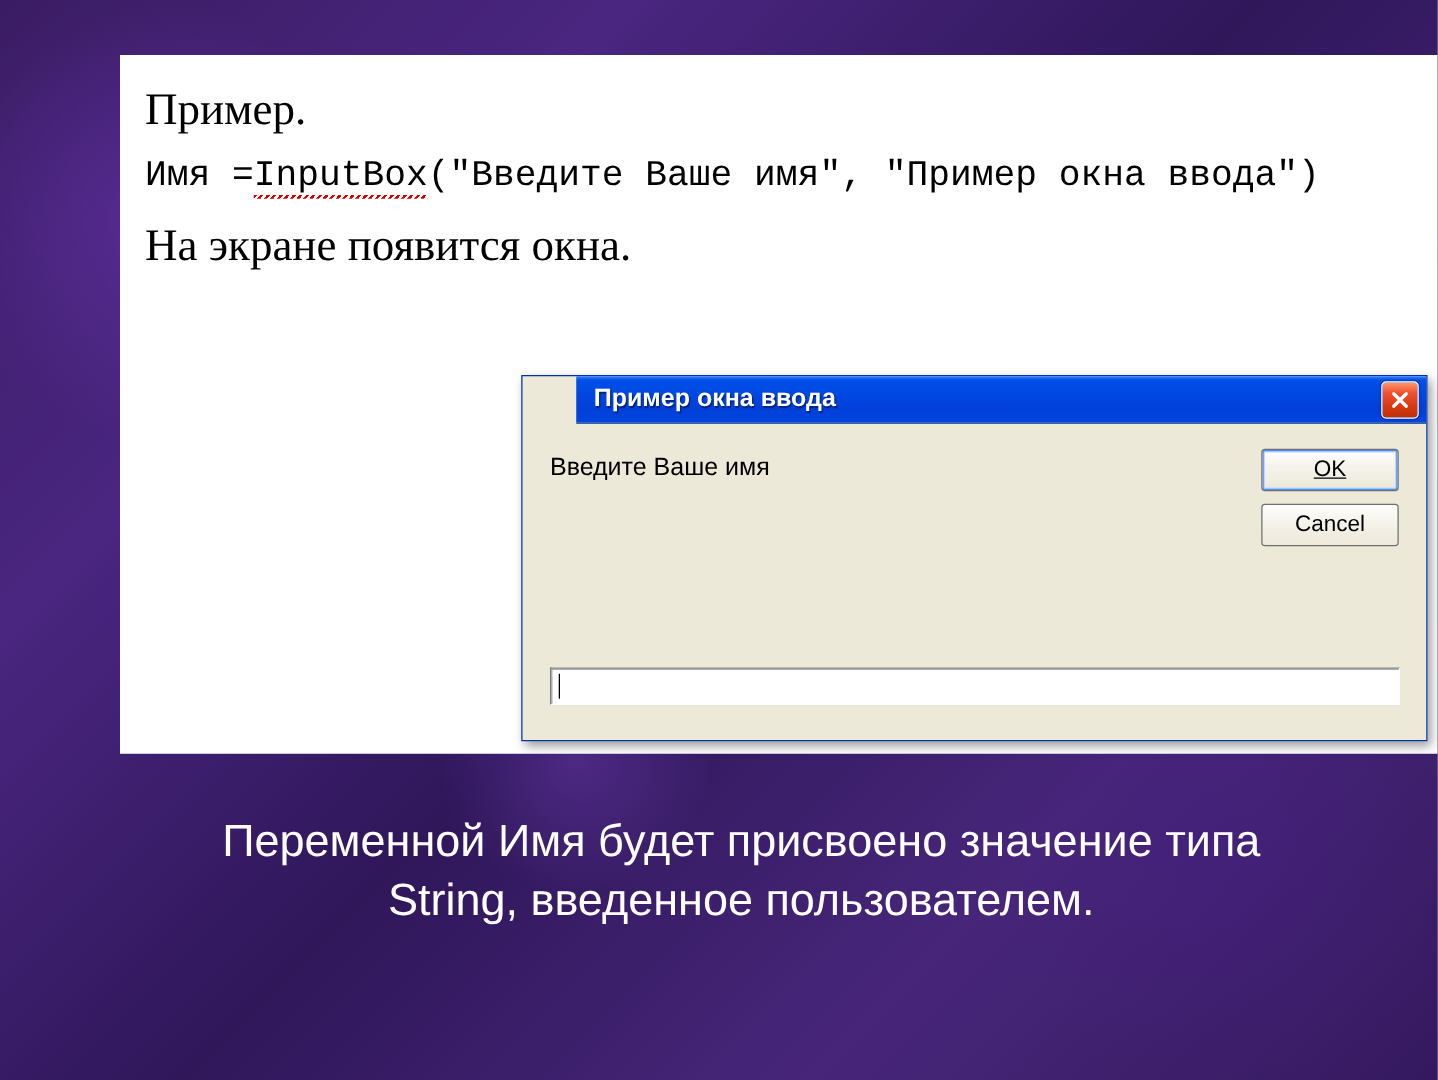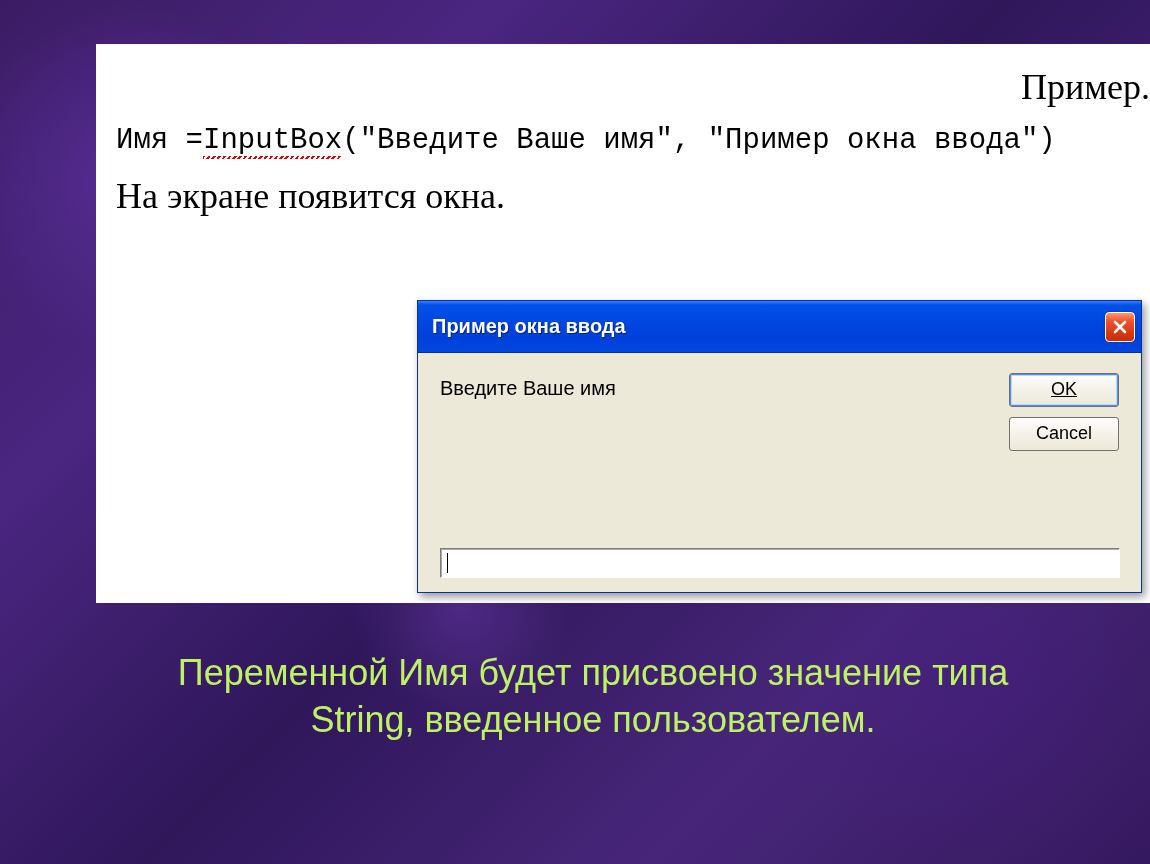--- a/index.html
+++ b/index.html
@@ -24,21 +24,20 @@
     top: 44px;
     width: 1054px;
     height: 559px;
     background: #ffffff;
   }
   .doc-heading {
     font-family: "Times New Roman", serif;
     font-size: 36px;
     color: #000;
     margin: 22px 0 16px 20px;
-    text-align: right;
   }
   .code-line {
     font-family: "Courier New", monospace;
     font-size: 29px;
     color: #000;
     margin: 0 0 18px 20px;
     white-space: nowrap;
   }
   .code-line .kw {
     position: relative;
@@ -65,28 +64,29 @@
     left: 321px;
     top: 256px;
     width: 725px;
     height: 293px;
     border: 1px solid #0033aa;
     box-shadow: 3px 4px 8px rgba(0,0,0,0.4);
     background: #ece9d8;
     font-family: Tahoma, Arial, sans-serif;
   }
   .titlebar {
-    height: 52px;
+    height: 38px;
     background: linear-gradient(to bottom,
       #3a80ff 0%, #0050e8 8%, #0046e0 45%, #0040d8 70%, #0046e0 100%);
     border-bottom: 1px solid #003399;
     display: flex;
     align-items: center;
     padding: 0 6px 0 14px;
     justify-content: space-between;
+    margin-left: 43px;
   }
   .titlebar-text {
     color: #fff;
     font-weight: bold;
     font-size: 20px;
     text-shadow: 1px 1px 1px rgba(0,0,40,0.5);
   }
   .close-btn {
     width: 30px;
     height: 30px;
@@ -164,21 +164,21 @@
     height: 20px;
     background: #000;
   }
 
   .caption {
     position: absolute;
     left: 0;
     right: 0;
     top: 650px;
     text-align: center;
-    color: #bef264;
+    color: #ffffff;
     font-size: 36px;
     line-height: 1.3;
     padding: 0 120px;
     margin-left: 36px;
   }
 </style>
 </head>
 <body>
 
 <div class="doc-area">

